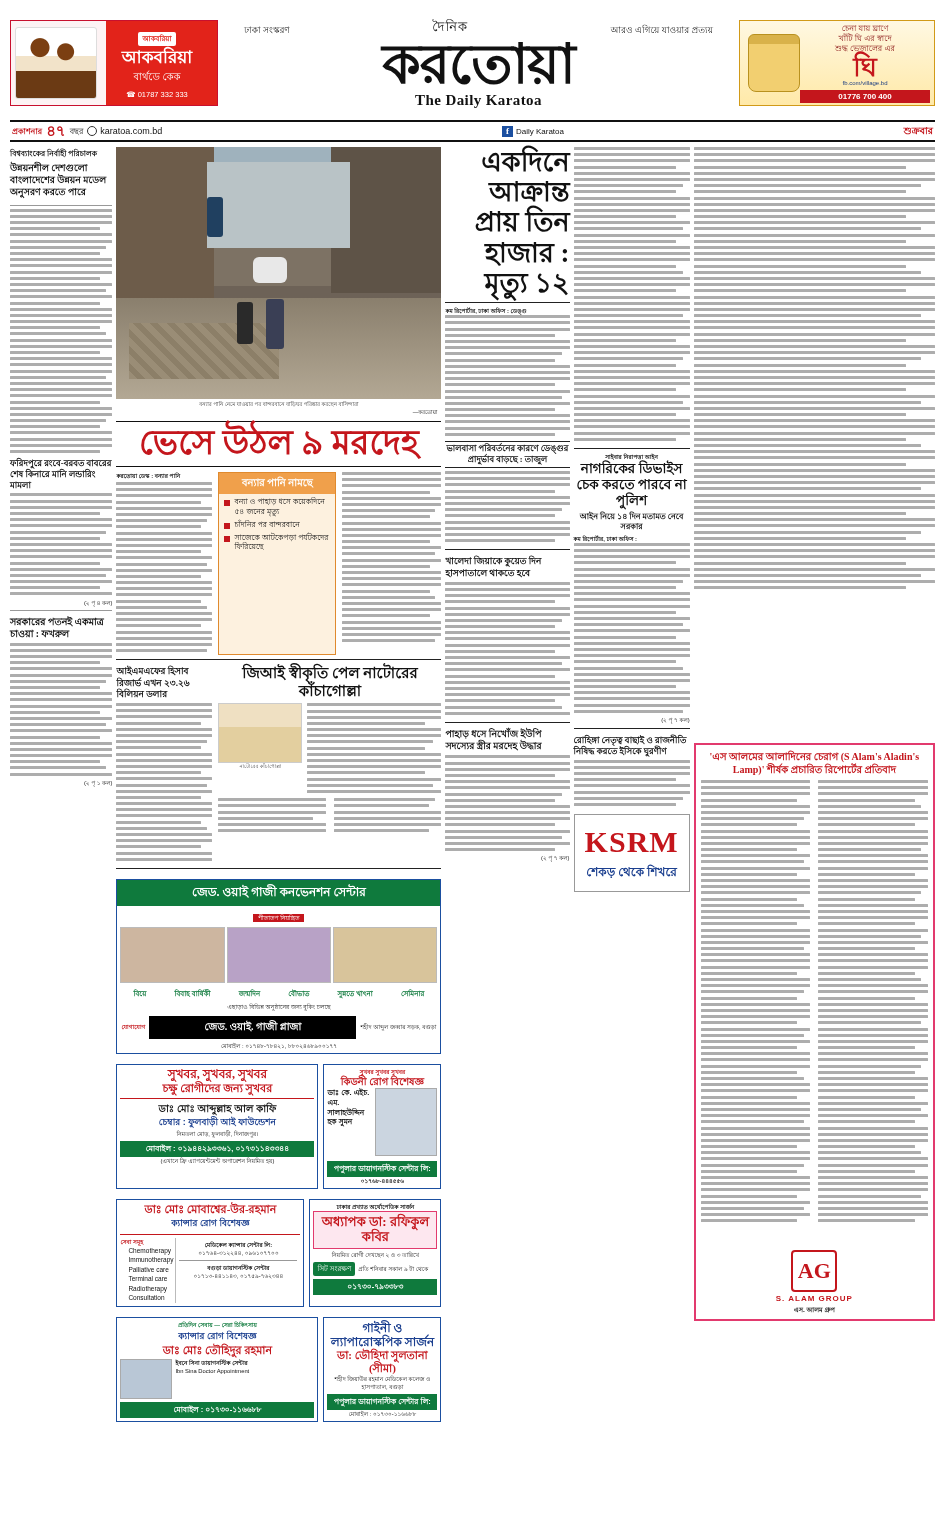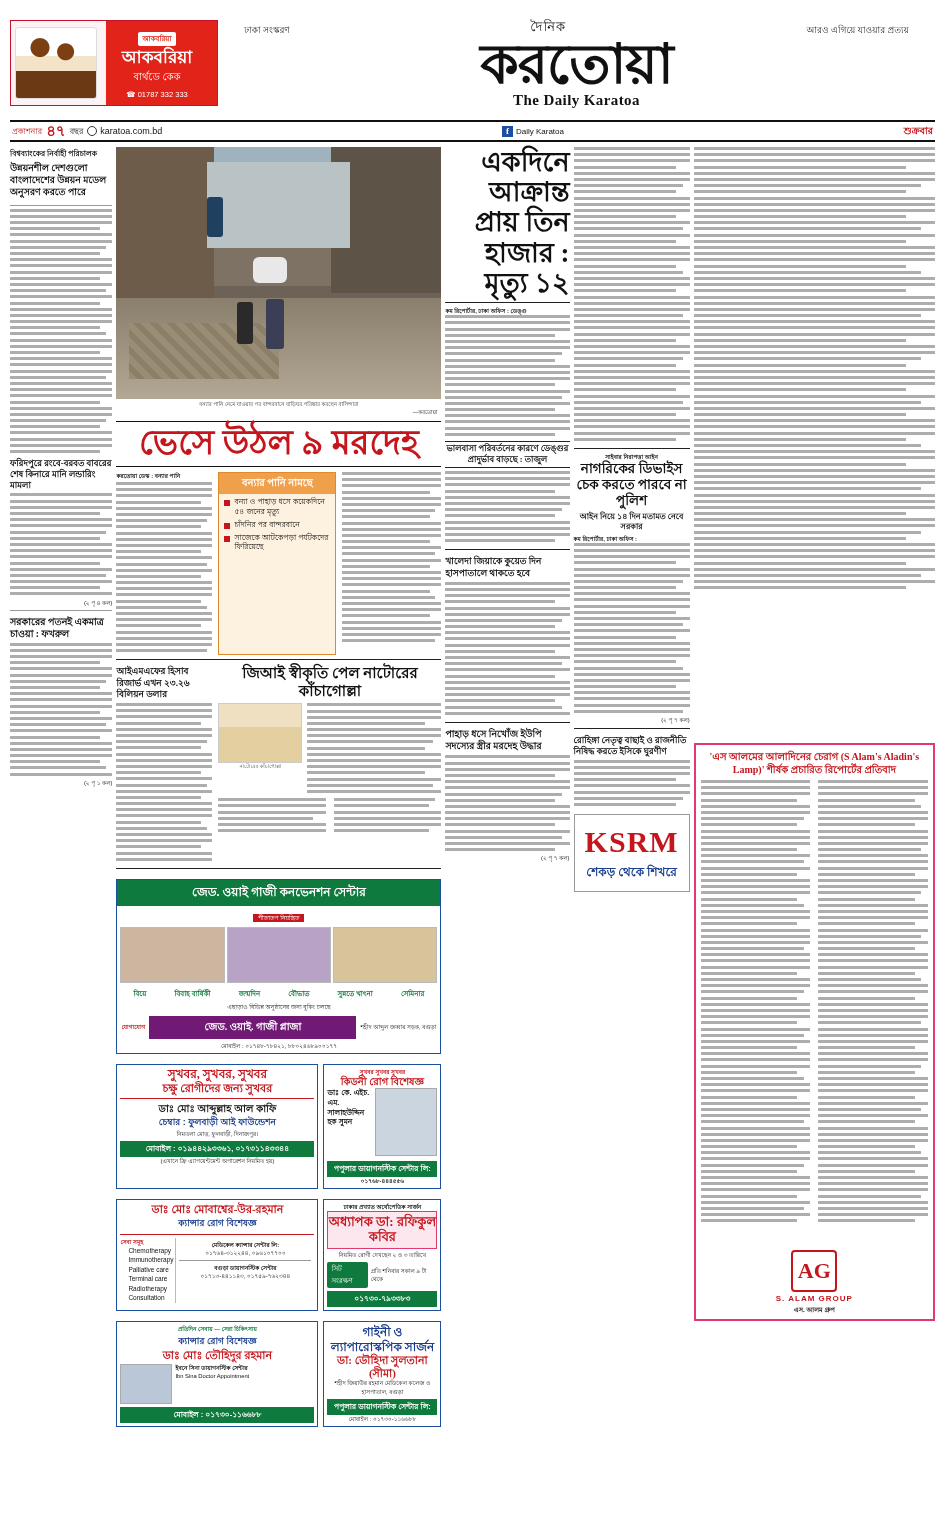--- a/index.html
+++ b/index.html
@@ -88,21 +88,21 @@
   }
   .ghee-fb { font-size: 6px; color: #204080; }
 
   
   .infobar {
     display: flex; align-items: center; justify-content: space-between;
     border-top: 2px solid #111; border-bottom: 2px solid #111;
     height: 22px; margin-top: 4px; font-size: 9px; padding: 0 2px;
   }
   .ib-left { display: flex; align-items: center; gap: 4px; }
-  .ib-red { color: #c4161c; font-weight: normal; }
+  .ib-red { color: #c4161c; font-weight: bold; }
   .ib-num {
     font-size: 15px; font-weight: bold; color: #c4161c;
   }
   .ib-site { display: flex; align-items: center; gap: 3px; font-size: 9px; }
   .globe {
     width: 10px; height: 10px; border-radius: 50%;
     border: 1.2px solid #333;
   }
   .ib-mid { font-size: 8.6px; letter-spacing: .1px; }
   .ib-fb {
@@ -204,21 +204,21 @@
   .ad-row { display: flex; gap: 2px; padding: 3px; }
   .ad-ph { flex: 1; height: 56px; background: #cdb6a0; border: 1px solid #bbb; }
   .ad-ph.p2 { background: #b8a2c6; }
   .ad-ph.p3 { background: #d8c49b; }
   .ad-services {
     display: flex; justify-content: space-around; font-size: 7px; color: #0f7a3d;
     font-weight: bold; padding: 2px;
   }
   .ad-note { font-size: 6px; text-align: center; padding: 0 4px 3px; color: #333; }
   .ad-contact {
-    background: #701a75; color: #fff; font-size: 10px; font-weight: bold;
+    background: #000000; color: #fff; font-size: 10px; font-weight: bold;
     text-align: center; padding: 3px 0; font-family: "Liberation Serif", serif;
   }
 
   .ksrm {
     border: 1px solid #999; margin-top: 5px; padding: 10px 0 8px;
     text-align: center; background: #fff;
   }
   .ksrm-logo {
     font-family: "Liberation Serif", serif; font-weight: bold; font-size: 30px;
     color: #c4161c; letter-spacing: 1px;
@@ -308,20 +308,31 @@
     <div class="title-block">
       <div class="title-top">
         <span>ঢাকা সংস্করণ</span>
         <span class="title-sub">দৈনিক</span>
         <span>আরও এগিয়ে যাওয়ার প্রত্যয়</span>
       </div>
       <div class="title-main">করতোয়া</div>
       <div class="title-en">The Daily Karatoa</div>
     </div>
 
+    <div class="ad-ghee">
+      <div class="ghee-jar"></div>
+      <div class="ghee-right">
+        <div class="ghee-line">চেনা যায় ঘ্রাণে</div>
+        <div class="ghee-line">খাঁটি ঘি এর স্বাদে</div>
+        <div class="ghee-line">শুদ্ধ ভেজালের এর</div>
+        <div class="ghee-big">ঘি</div>
+        <div class="ghee-fb">fb.com/village.bd</div>
+        <div class="ghee-phone">01776 700 400</div>
+      </div>
+    </div>
   </div>
 
   <div class="infobar">
     <div class="ib-left">
       <span class="ib-red" style="font-size:8px">প্রকাশনার</span>
       <span class="ib-num">৪৭</span>
       <span style="font-size:8px">বছর</span>
       <span class="ib-site">
         <span class="globe"></span>
         <span>karatoa.com.bd</span>
@@ -690,21 +701,21 @@
             </div>
             <div style="flex:1" class="colrule pad3">
               <div class="xs center bold">মেডিকেল ক্যান্সার সেন্টার লি:</div>
               <div class="xs center">০১৭৬৪-৩১২২৪৪, ০৯৬১০৭৭০০</div>
               <div class="thinrule"></div>
               <div class="xs center bold">বগুড়া ডায়াগনস্টিক সেন্টার</div>
               <div class="xs center">০১৭১৩-৪৪১১৪৩, ০১৭৫৯-৭৬২৩৪৪</div>
             </div>
           </div>
         </div>
-        <div style="width:118px" class="doc-ad">
+        <div style="width:132px" class="doc-ad">
           <div class="xs center bold">ঢাকার প্রখ্যাত অর্থোপেডিক সার্জন</div>
           <div class="ortho-head">অধ্যাপক ডা: রফিকুল কবির</div>
           <div class="xs center mt2">নিয়মিত রোগী দেখছেন ২ ও ৩ তারিখে</div>
           <div style="display:flex; align-items:center; gap:3px; margin-top:3px;">
             <span class="badge-green">সিট সংরক্ষণ</span>
             <span class="xs">প্রতি শনিবার সকাল ৯ টা থেকে</span>
           </div>
           <div class="doc-phone">০১৭৩০-৭৯৩৩৮৩</div>
         </div>
       </div>

